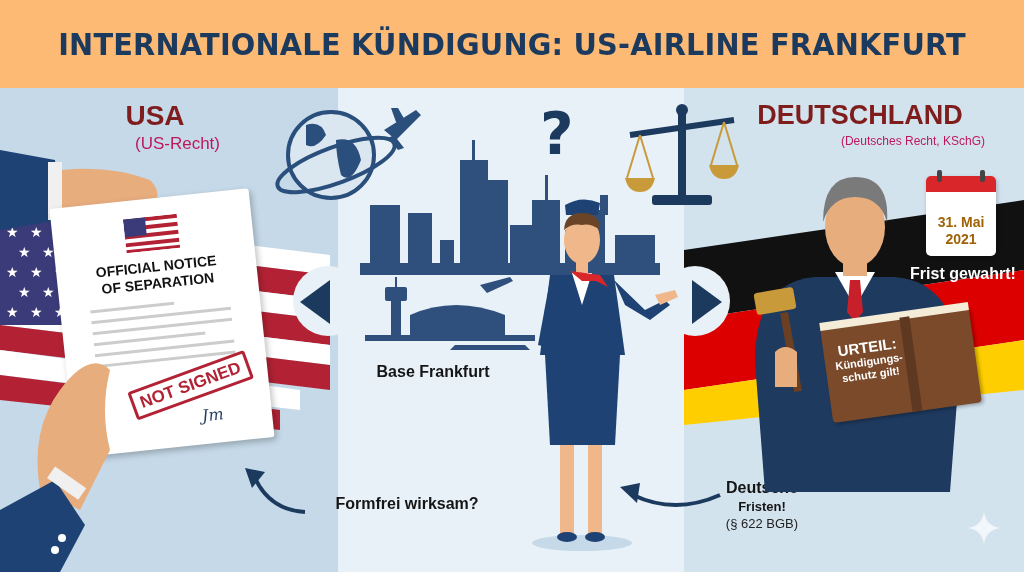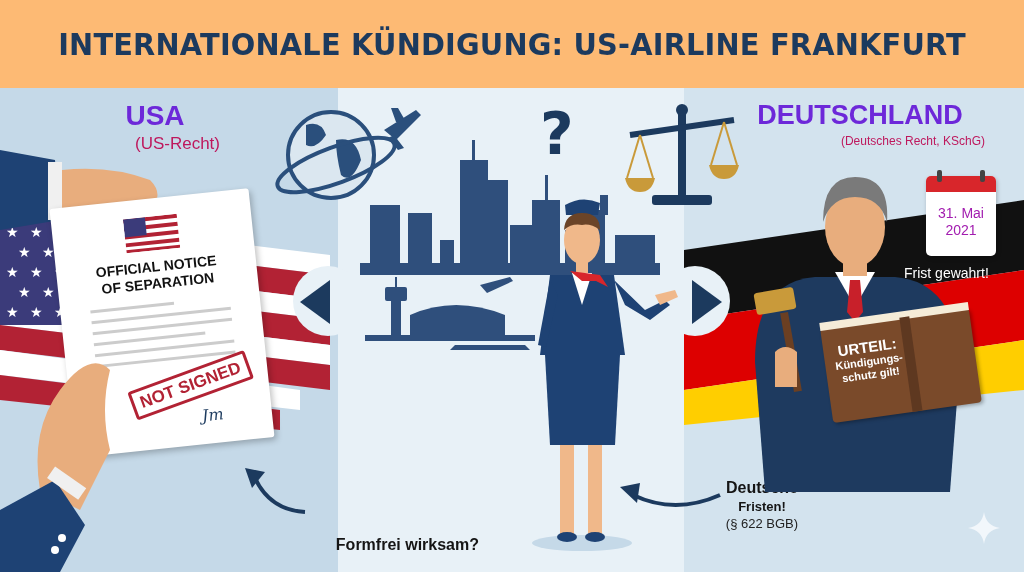--- a/index.html
+++ b/index.html
@@ -5,21 +5,21 @@
   * { box-sizing: border-box; margin: 0; padding: 0; }
   html, body { width: 1024px; height: 572px; overflow: hidden; }
   body { font-family: "Liberation Sans", sans-serif; background: #eef5f9; position: relative; }
   .header { position: absolute; left: 0; top: 0; width: 1024px; height: 88px; background: #fdba74; display: flex; align-items: center; justify-content: center; }
   .title { font-family: "DejaVu Sans", sans-serif; font-weight: bold; font-size: 31px; color: #1c3a5e; letter-spacing: 0.2px; transform: scaleX(0.93); }
   .panel { position: absolute; top: 88px; height: 484px; }
   .panel-left { left: 0; width: 338px; background: #c5d9e8; }
   .panel-mid { left: 338px; width: 346px; background: #e8f1f7; }
   .panel-right { left: 684px; width: 340px; background: #d3e3ee; }
   .abs { position: absolute; }
-  .heading { position: absolute; font-weight: bold; color: #6d28d9; text-align: center; }
+  .heading { position: absolute; font-weight: bold; color: #7f1d1d; text-align: center; }
   .sub { position: absolute; color: #be185d; text-align: right; }
   .label-bold { font-weight: bold; color: #151515; }
 </style>
 </head>
 <body>
 
 <div class="header">
   <div class="title">INTERNATIONALE KÜNDIGUNG: US-AIRLINE FRANKFURT</div>
 </div>
 
@@ -185,28 +185,29 @@
   <path d="M145,100 L165,95 L168,102 L150,110Z" fill="#f0b88a"></path>
   <path d="M40,85 L28,150 L36,152 L48,100Z" fill="#1e4274"></path>
   <path d="M35,160 L110,160 L105,250 L40,250Z" fill="#1e4274"></path>
   <rect x="50" y="250" width="14" height="90" fill="#f0b88a"></rect>
   <rect x="78" y="250" width="14" height="90" fill="#f0b88a"></rect>
   <ellipse cx="57" cy="342" rx="10" ry="5" fill="#1e4274"></ellipse>
   <ellipse cx="85" cy="342" rx="10" ry="5" fill="#1e4274"></ellipse>
 </svg>
 
 <div class="abs" style="left:358px;top:362px;width:150px;text-align:center;font-size:16px;line-height:19px;">
+  <div class="label-bold">Base Frankfurt</div>
 </div>
 
 <svg class="abs" style="left:240px;top:460px" width="80" height="60">
   <path d="M65,52 Q30,50 15,18" stroke="#1c3a5e" stroke-width="4" fill="none"></path>
   <polygon points="5,8 25,12 12,28" fill="#1c3a5e"></polygon>
 </svg>
 
-<div class="abs" style="left:309px;top:495px;width:170px;text-align:right;margin-top:41px;">
+<div class="abs" style="left:322px;top:495px;width:170px;text-align:center;">
   <div class="label-bold" style="font-size:16px">Formfrei wirksam?</div>
 </div>
 
 <svg class="abs" style="left:615px;top:475px" width="110" height="50">
   <path d="M105,20 Q60,40 18,20" stroke="#1c3a5e" stroke-width="4" fill="none"></path>
   <polygon points="5,12 25,8 22,28" fill="#1c3a5e"></polygon>
 </svg>
 
 <div class="abs" style="left:712px;top:478px;width:100px;text-align:center;">
   <div class="label-bold" style="font-size:16px;line-height:19px">Deutsche</div>
@@ -234,25 +235,25 @@
   <div class="abs" style="left:80px;top:0;width:10px;height:95px;background:#5e3820;"></div>
   <div class="abs" style="left:6px;top:16px;width:76px;text-align:center;color:#fff;font-weight:bold;line-height:13px;">
     <div style="font-size:15px;line-height:17px">URTEIL:</div>
     <div style="font-size:11px">Kündigungs-</div>
     <div style="font-size:11px">schutz gilt!</div>
   </div>
 </div>
 
 <div class="abs" style="left:926px;top:176px;width:70px;height:80px;background:#fff;border-radius:5px;box-shadow:1px 2px 4px rgba(0,0,0,0.25);overflow:hidden;">
   <div style="height:16px;background:#d8262b;"></div>
-  <div style="text-align:center;font-weight:normal;color:#a21caf;font-size:14px;line-height:17px;padding-top:13px;">
+  <div style="text-align:center;font-weight:bold;color:#a16207;font-size:14px;line-height:17px;padding-top:22px;">
     <div>31. Mai</div>
     <div>2021</div>
   </div>
 </div>
 <div class="abs" style="left:937px;top:170px;width:5px;height:12px;background:#444;border-radius:2px;"></div>
 <div class="abs" style="left:980px;top:170px;width:5px;height:12px;background:#444;border-radius:2px;"></div>
 
-<div class="abs" style="left:904px;top:265px;width:118px;color:#fff;font-weight:normal;font-size:14px;">Frist gewahrt!</div>
+<div class="abs" style="left:904px;top:265px;width:118px;text-align:center;color:#fff;font-weight:bold;font-size:16px;">Frist gewahrt!</div>
 
 <svg class="abs" style="left:968px;top:512px" width="32" height="32">
   <path d="M16,0 Q18,14 32,16 Q18,18 16,32 Q14,18 0,16 Q14,14 16,0Z" fill="#f2f7fb"></path>
 </svg>
 
 </body></html>

